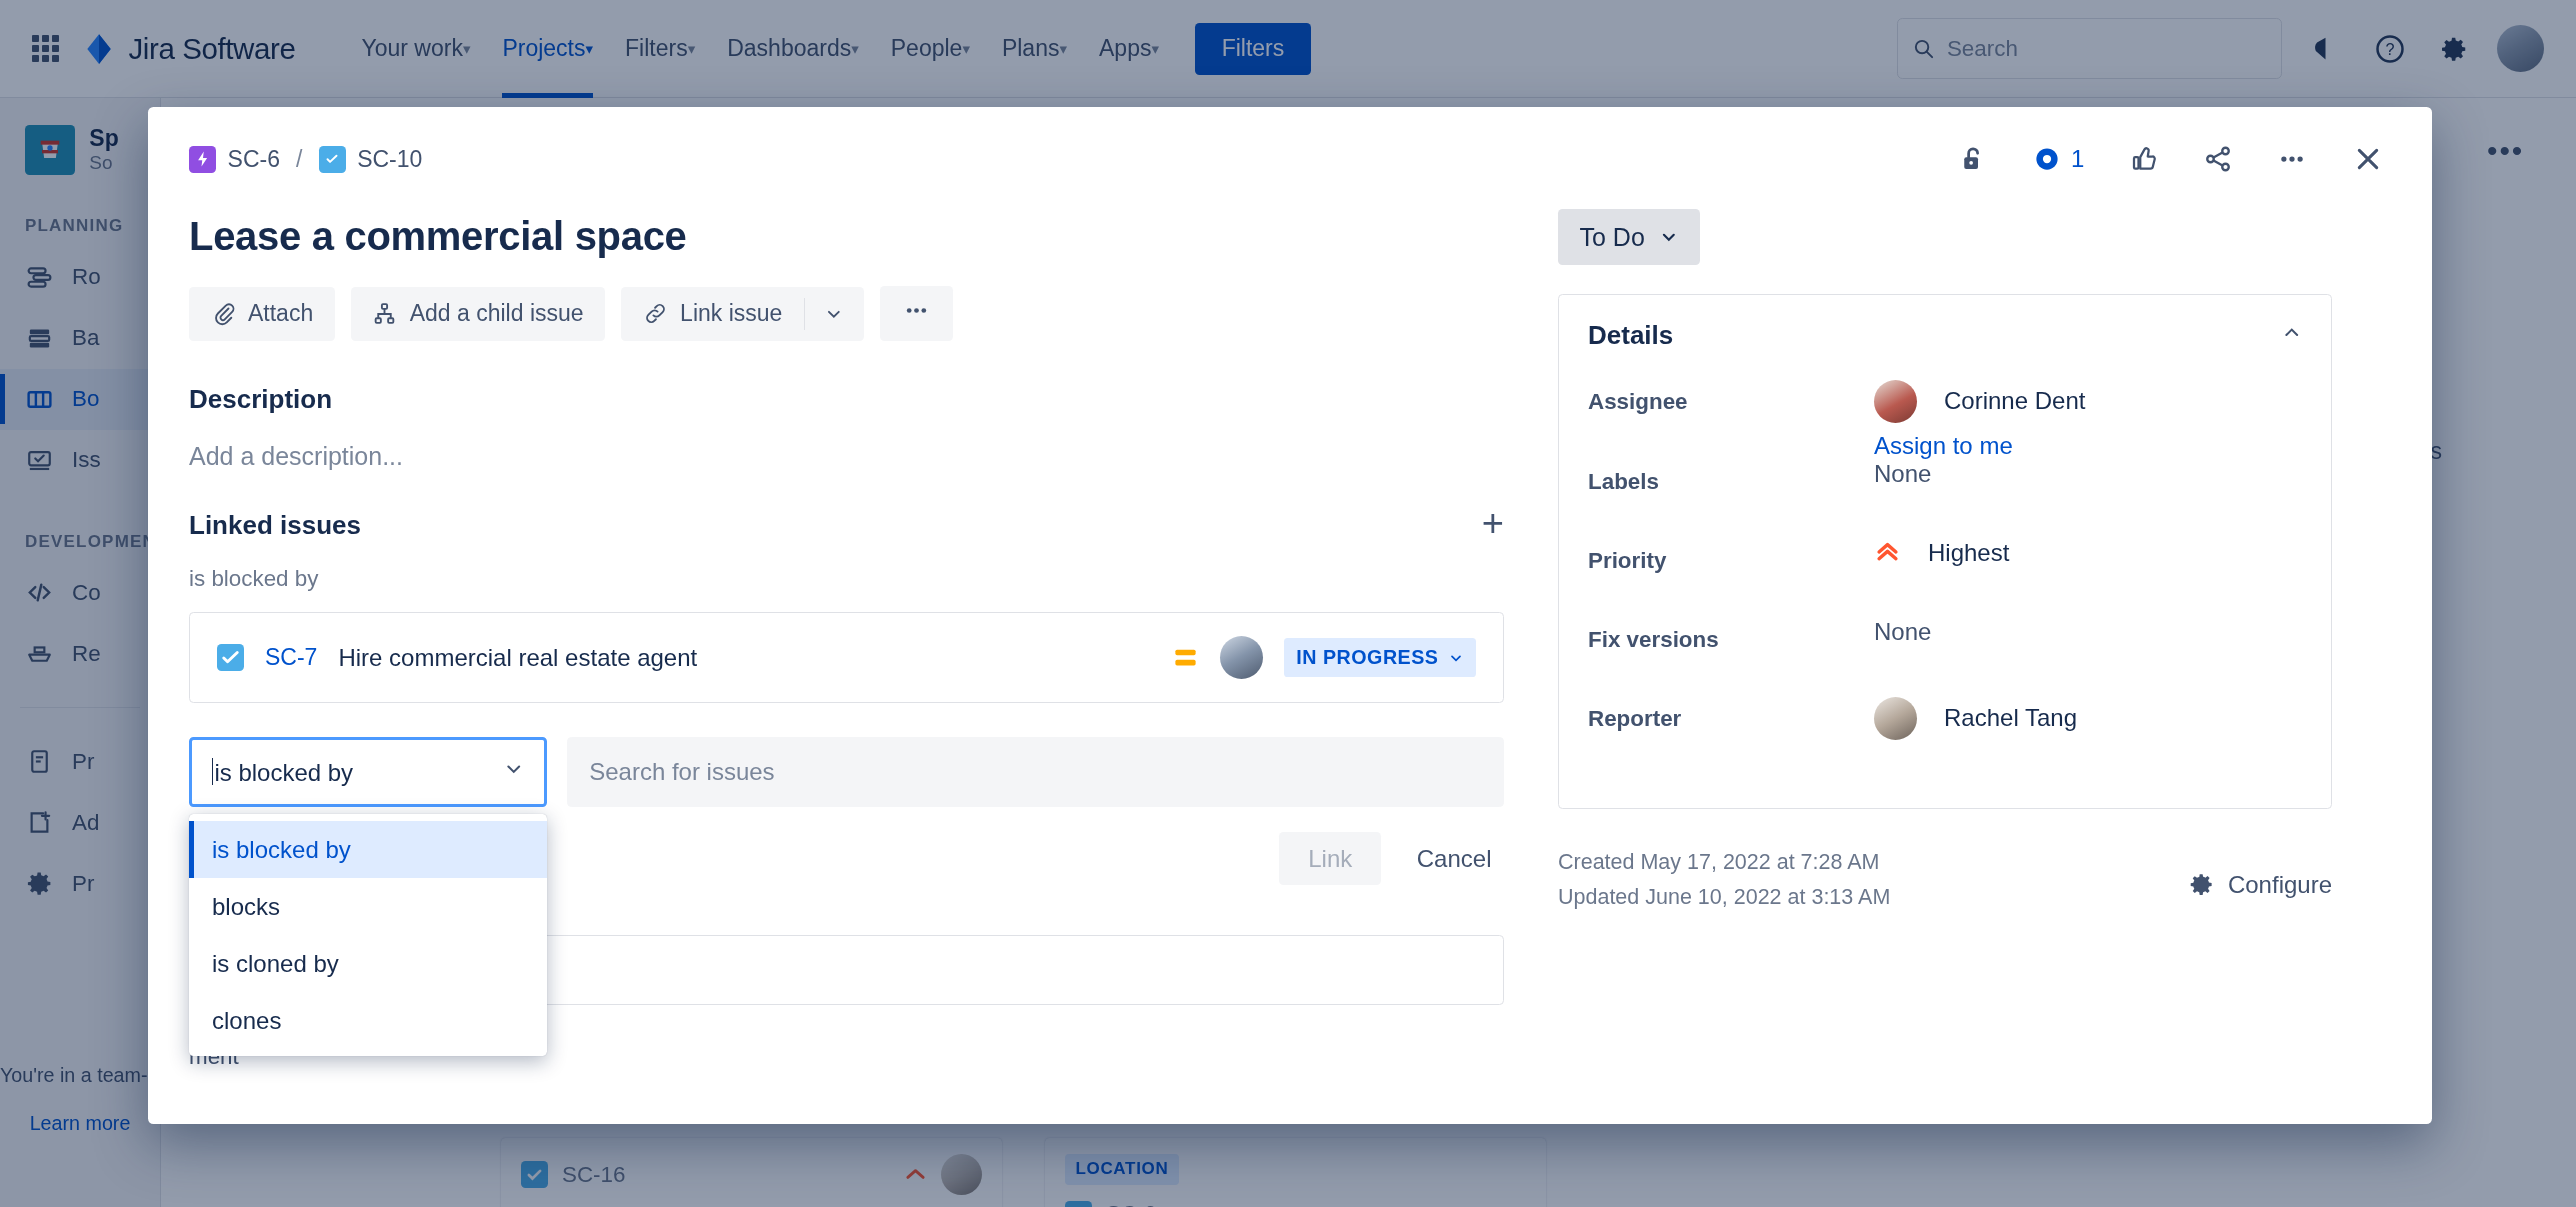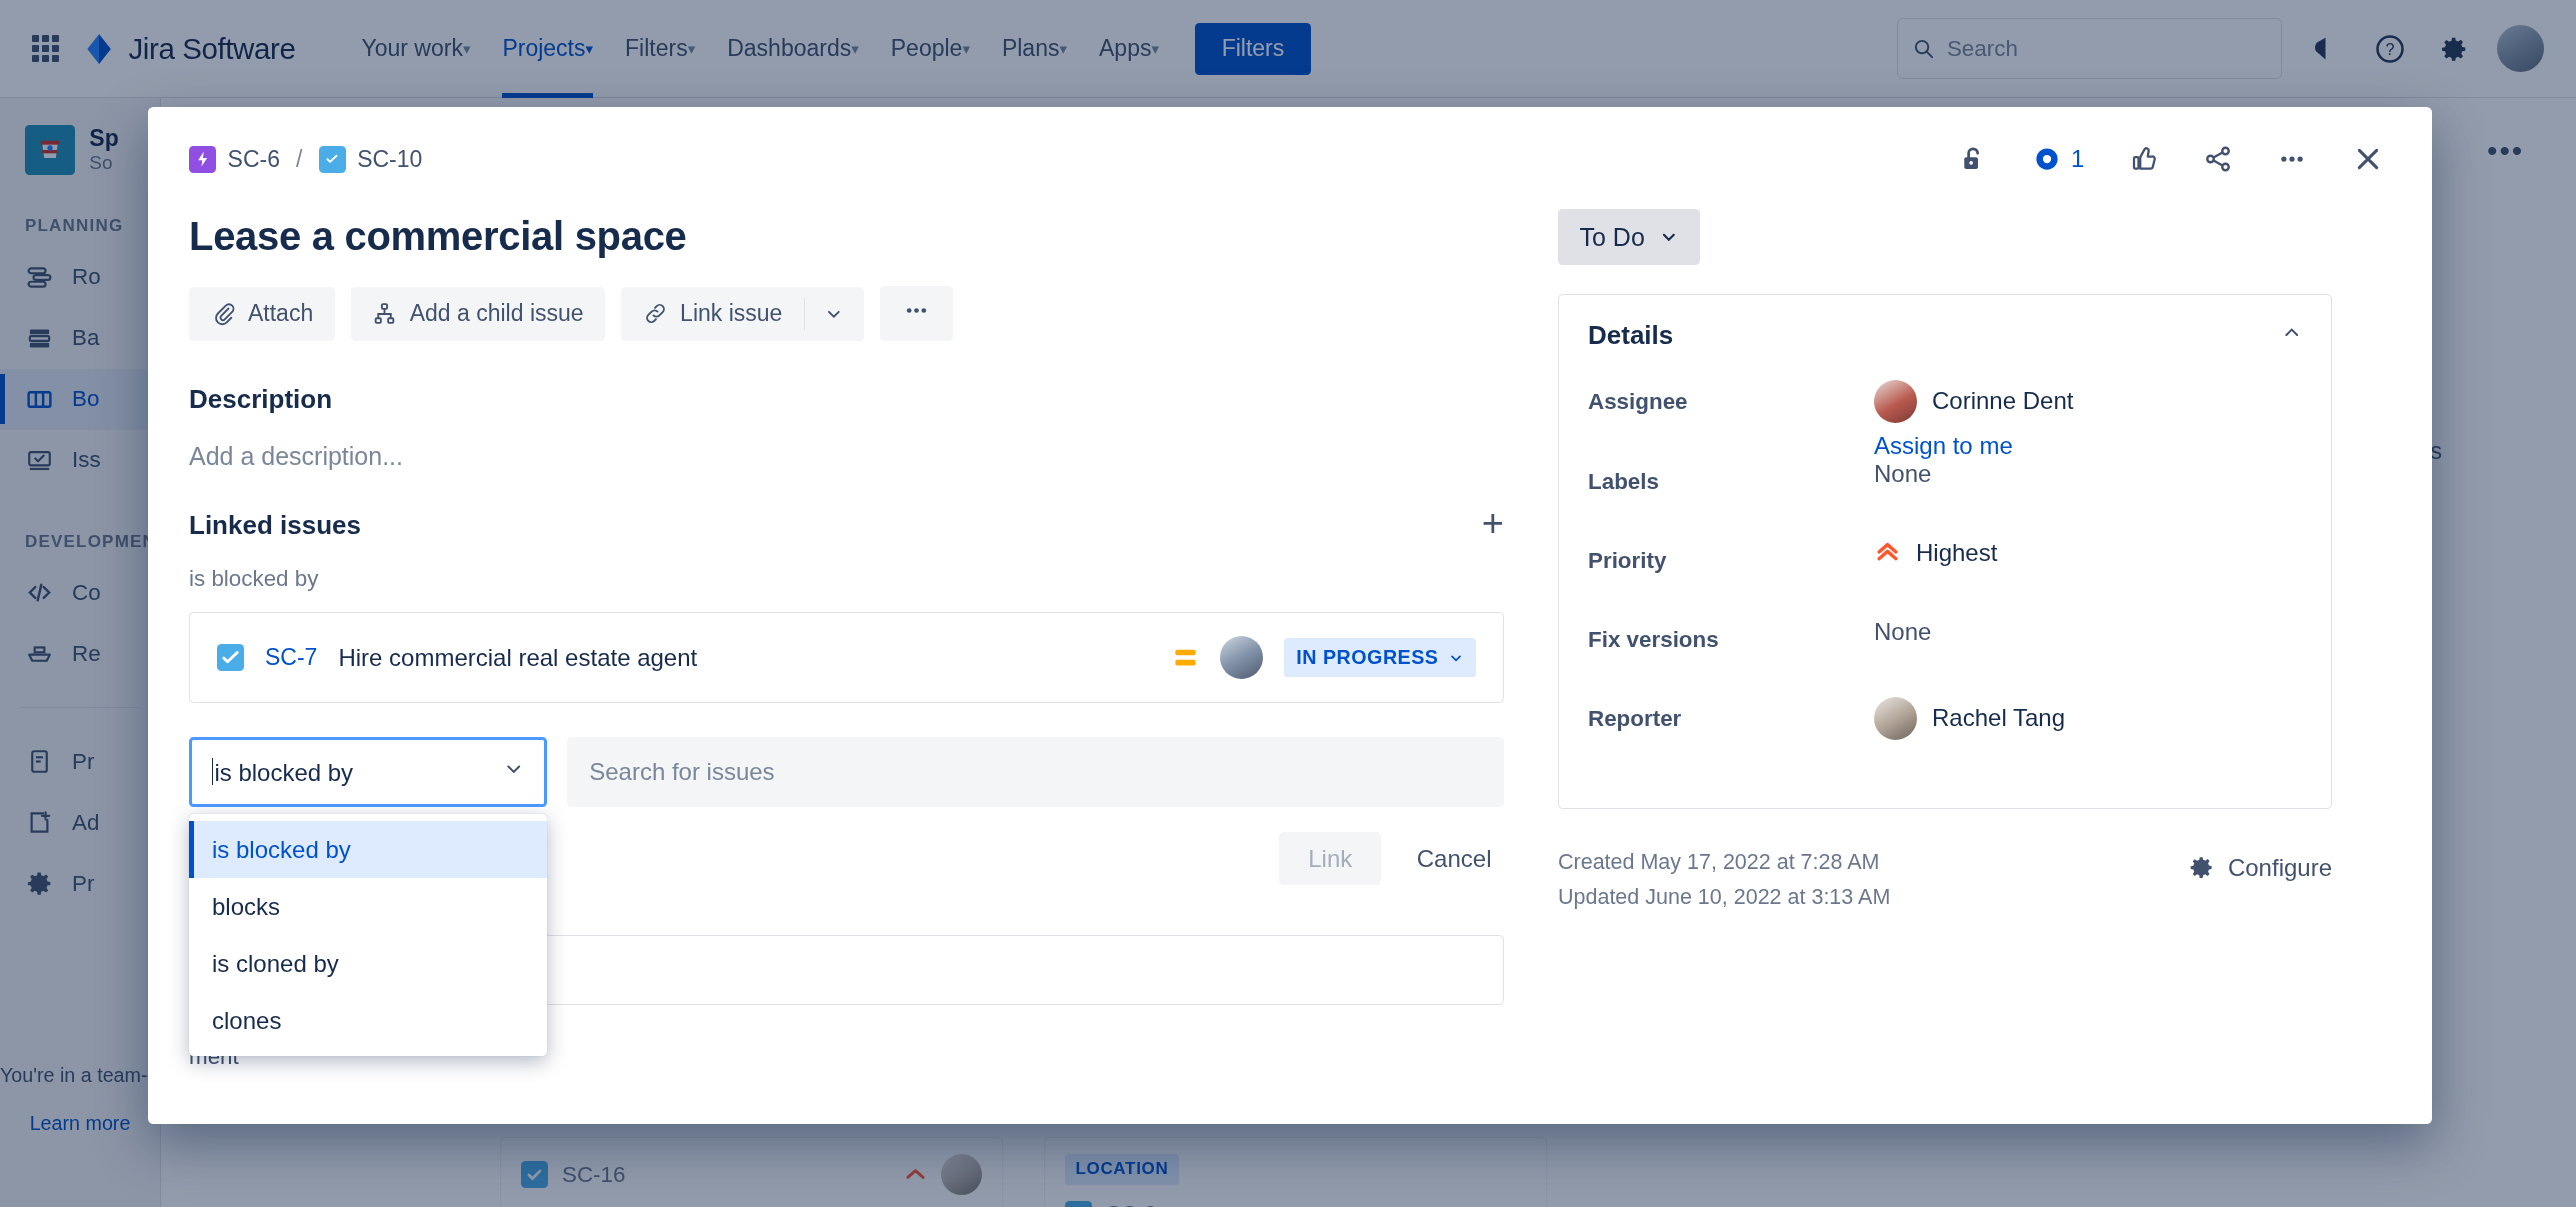--- a/index.html
+++ b/index.html
@@ -167,27 +167,27 @@
   
   .status-pill { display: inline-flex; align-items: center; gap: 14.3px; background: #dfe1e6; color: #172b4d;
     font-size: 25px; font-weight: 500; padding: 13.4px 21.5px; border-radius: 4.5px; cursor: pointer; }
   .details-card { border: 1.8px solid #dfe1e6; border-radius: 4.5px; margin-top: 29px; }
   .details-head { display: flex; align-items: center; padding: 25px 29px; }
   .details-title { font-size: 26px; font-weight: bold; color: #172b4d; }
   .details-toggle { margin-left: auto; color: #42526e; font-size: 21.5px; cursor: pointer; }
   .details-body { padding: 3.6px 29px 32px 29px; }
   .d-row { display: flex; align-items: flex-start; min-height: 79px; }
   .d-label { width: 286px; font-size: 22.4px; font-weight: bold; color: #42526e; padding-top: 9px; flex: none; }
-  .d-value { font-size: 24px; color: #172b4d; display: flex; align-items: center; gap: 15px; flex-wrap: wrap; }
+  .d-value { font-size: 24px; color: #172b4d; display: flex; align-items: center; gap: 27px; flex-wrap: wrap; }
   .d-none { color: #42526e; }
   .d-avatar { width: 43px; height: 43px; border-radius: 50%; flex: none; }
   .av-corinne { background: linear-gradient(150deg,#e6dfd8 0%,#b9594f 55%,#7a3a33 100%); }
   .av-rachel { background: linear-gradient(150deg,#ece7e2 0%,#b4a79a 50%,#6c625a 100%); }
   .assign-link { color: #0052cc; font-size: 24px; text-decoration: none; cursor: pointer; display:block; margin-top: 9px; }
-  .meta-row { display: flex; align-items: flex-start; margin-top: 36px; }
+  .meta-row { display: flex; align-items: center; margin-top: 36px; }
   .meta-times { font-size: 21.5px; color: #6b778c; line-height: 1.65; }
   .configure { margin-left: auto; display: flex; align-items: center; gap: 12.5px; color: #42526e;
     font-size: 24px; cursor: pointer; padding-top: 9px; }
 </style>
 </head>
 <body>
 
 <div id="root">
 
   <div class="app-bg">

